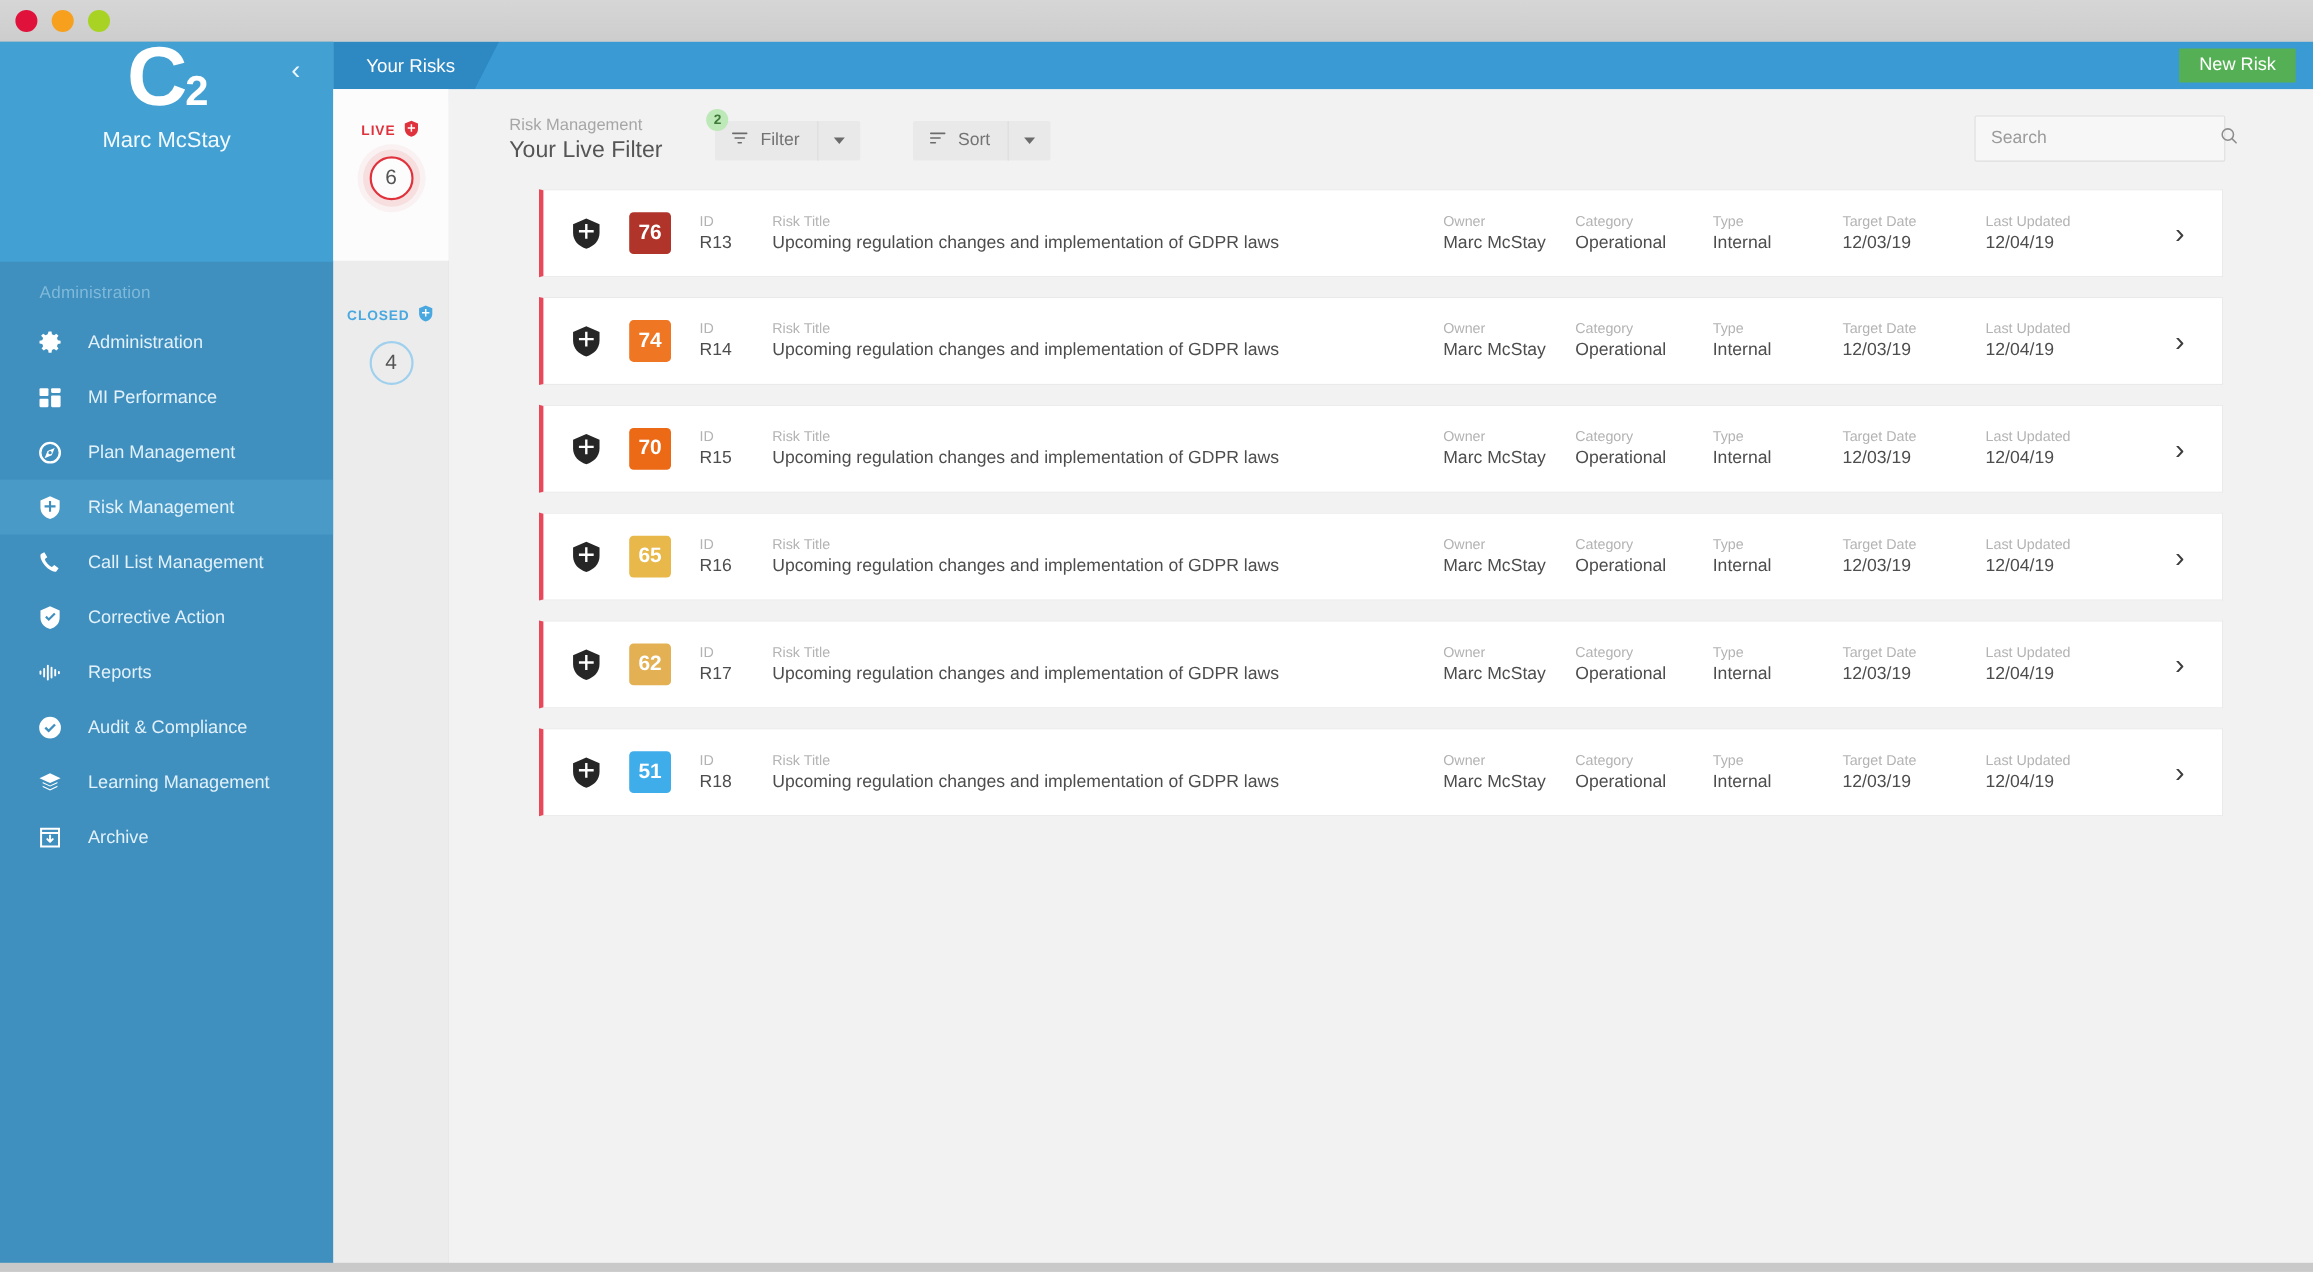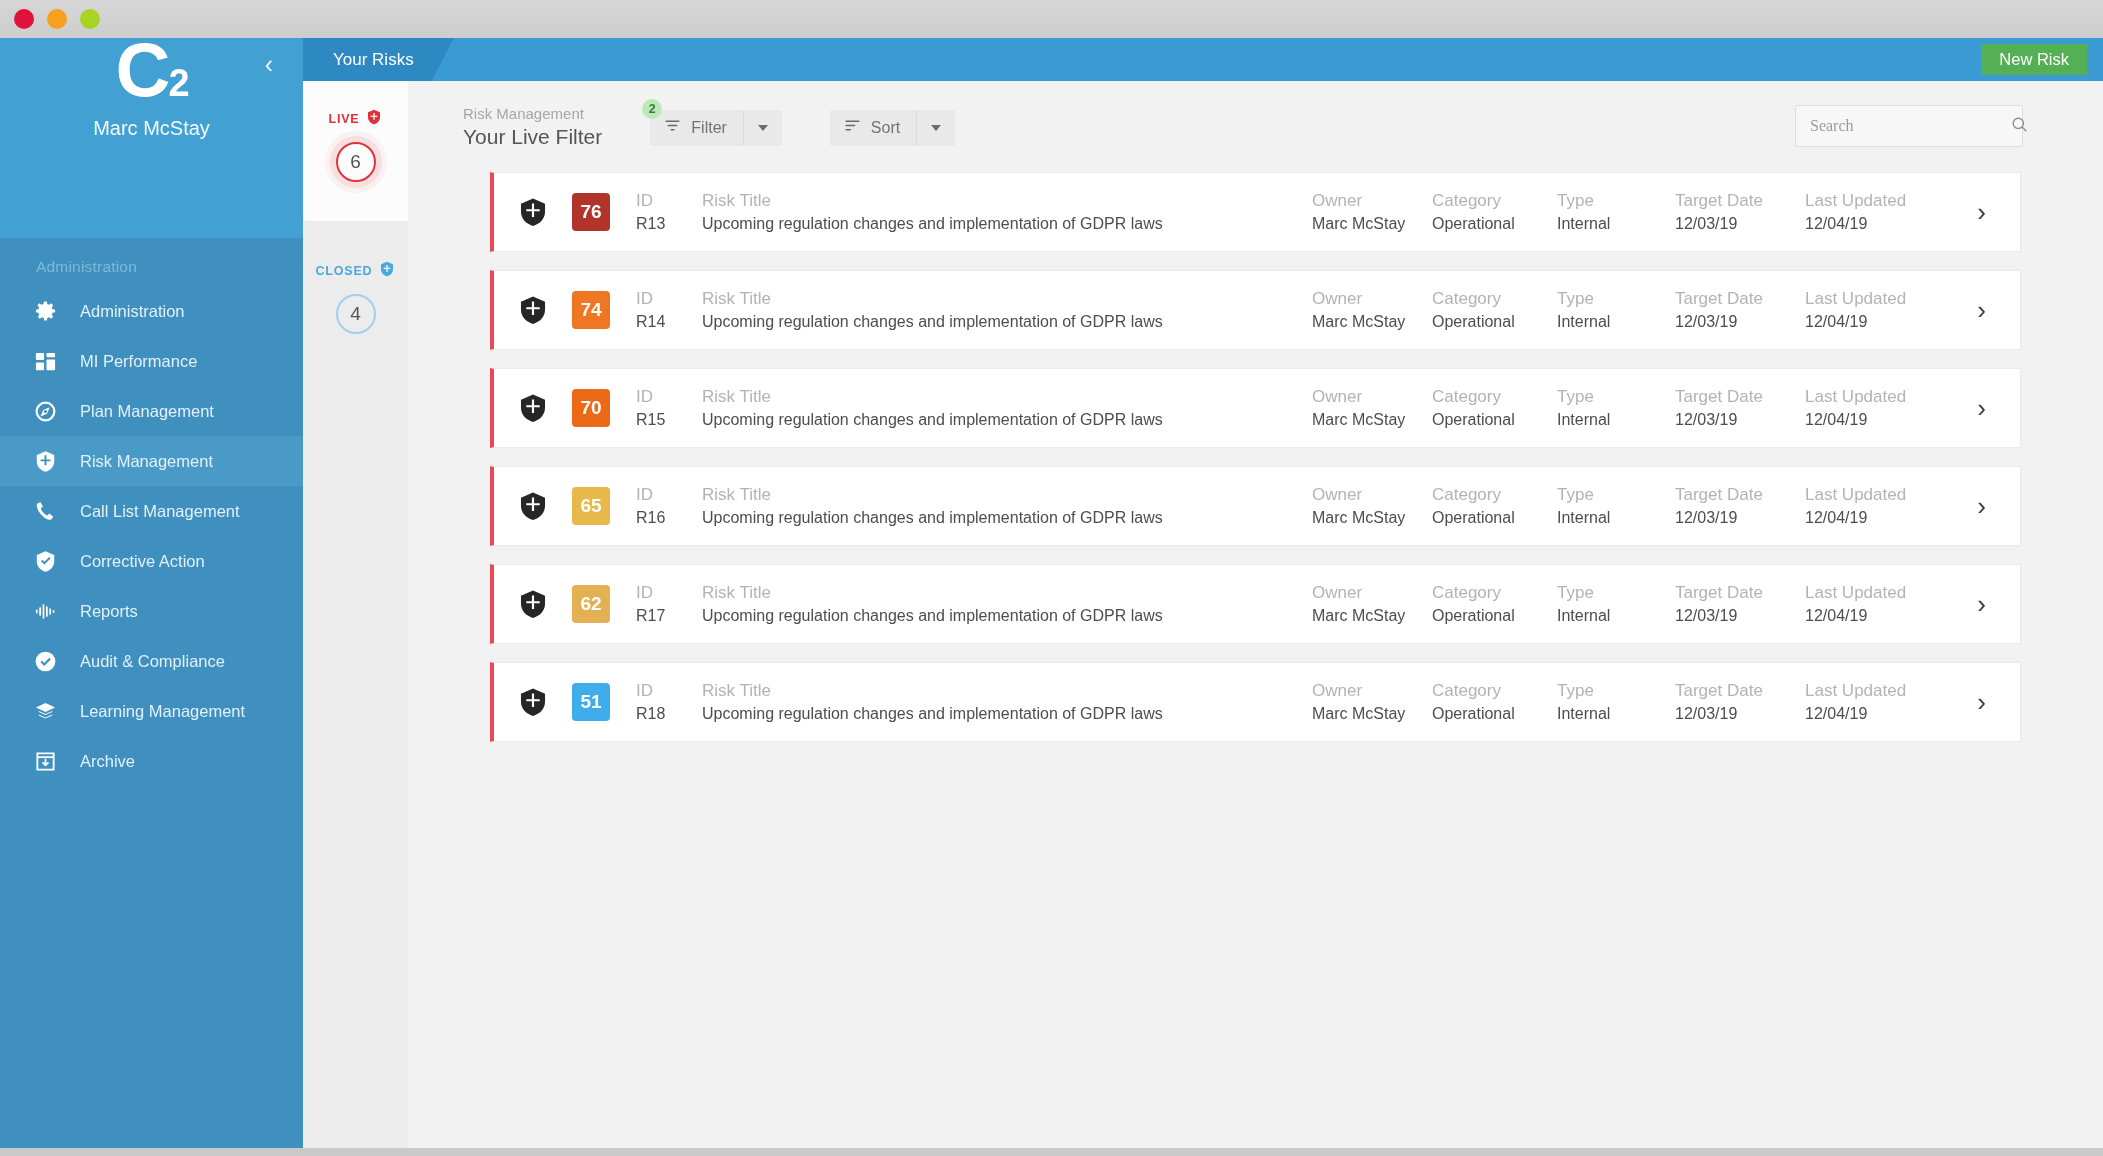--- a/index.html
+++ b/index.html
@@ -73,21 +73,21 @@
     background:#55b055; color:#fff; font-size:16.5px; border:none; cursor:pointer;
     display:flex; align-items:center; border-radius:1px;
   }
 
   
   .statuscol {
     position:absolute; left:303px; top:81px; width:105px; height:1067px;
     background:#ececec;
   }
   .stat-block { padding-top:28px; text-align:center; }
-  .stat-block.live { background:#fcfcfc; height:140px; }
+  .stat-block.live { background:#fcfcfc; height:156px; }
   .stat-head {
     display:flex; align-items:center; justify-content:center; gap:7px;
     font-size:12.5px; font-weight:700; letter-spacing:.8px;
   }
   .stat-head.live { color:#e0323c; }
   .stat-head.closed { color:#4aa8e0; }
   .stat-head svg { width:16px; height:16px; }
   .ring {
     margin:14px auto 0; width:40px; height:40px; border-radius:50%;
     display:flex; align-items:center; justify-content:center;
@@ -119,40 +119,40 @@
     background:#bde8b8; color:#3e7a38; font-size:12.5px;
     display:flex; align-items:center; justify-content:center; font-weight:600;
   }
   .search {
     position:absolute; right:80px; top:24px; width:228px; height:42px;
     border:1px solid #dedede; background:#f7f7f7; border-radius:2px;
     display:flex; align-items:center; padding:0 14px;
   }
   .search input {
     border:none; outline:none; background:transparent; font-size:16px; color:#7b7b7b;
-    font-family:Liberation Serif, serif; flex:1;
+    font-family:Liberation Sans, sans-serif; flex:1;
   }
   .search input::placeholder { color:#9b9b9b; }
 
   
   .rows { margin-top:22px; padding:0 82px 0 82px; }
   .row {
     position:relative; height:80px; background:#fff; margin-bottom:18px;
     border:1px solid #eaeaea; border-left:4px solid #e8495a;
     display:flex; align-items:center; cursor:pointer;
   }
   .shield-cell { width:78px; display:flex; justify-content:center; }
   .shield-cell svg { width:26px; height:30px; fill:#262626; }
   .score {
     width:38px; height:38px; border-radius:4px; color:#fff;
     font-size:19px; font-weight:700; display:flex; align-items:center; justify-content:center;
     flex:0 0 38px;
   }
   .col { padding-left:0; }
-  .col-label { font-size:17px; color:#b3b3b3; line-height:1.35; }
+  .col-label { font-size:13px; color:#b3b3b3; line-height:1.35; }
   .col-val { font-size:16px; color:#4d4d4d; line-height:1.35; }
   .c-id { width:66px; margin-left:26px; }
   .c-title { width:610px; }
   .c-owner { width:120px; }
   .c-cat { width:125px; }
   .c-type { width:118px; }
   .c-target { width:130px; }
   .c-updated { width:130px; }
   .chev { margin-left:auto; margin-right:34px; color:#3c3c3c; font-size:26px; line-height:1; font-weight:300; }
 </style>

